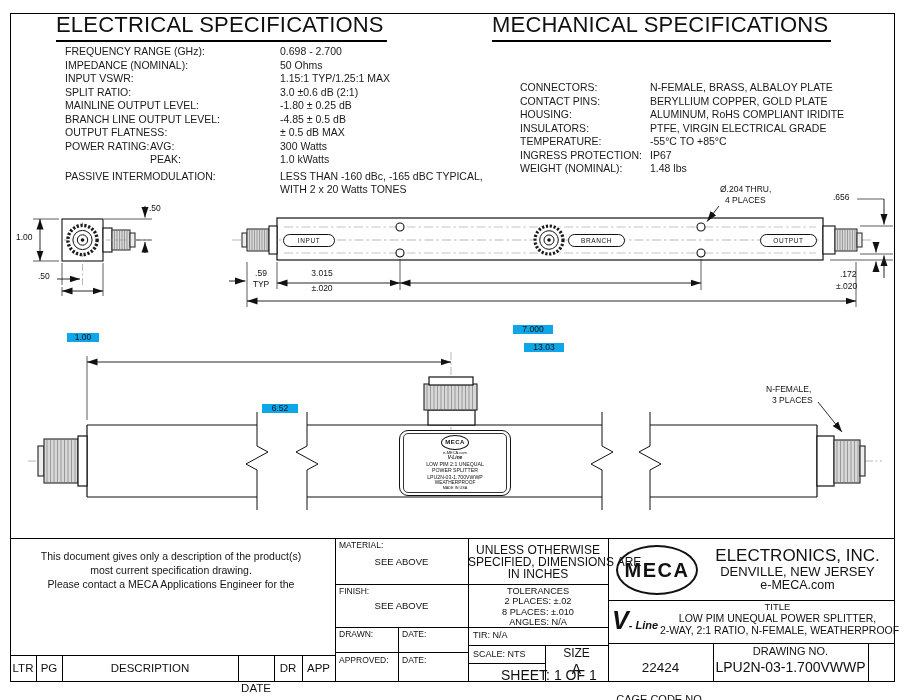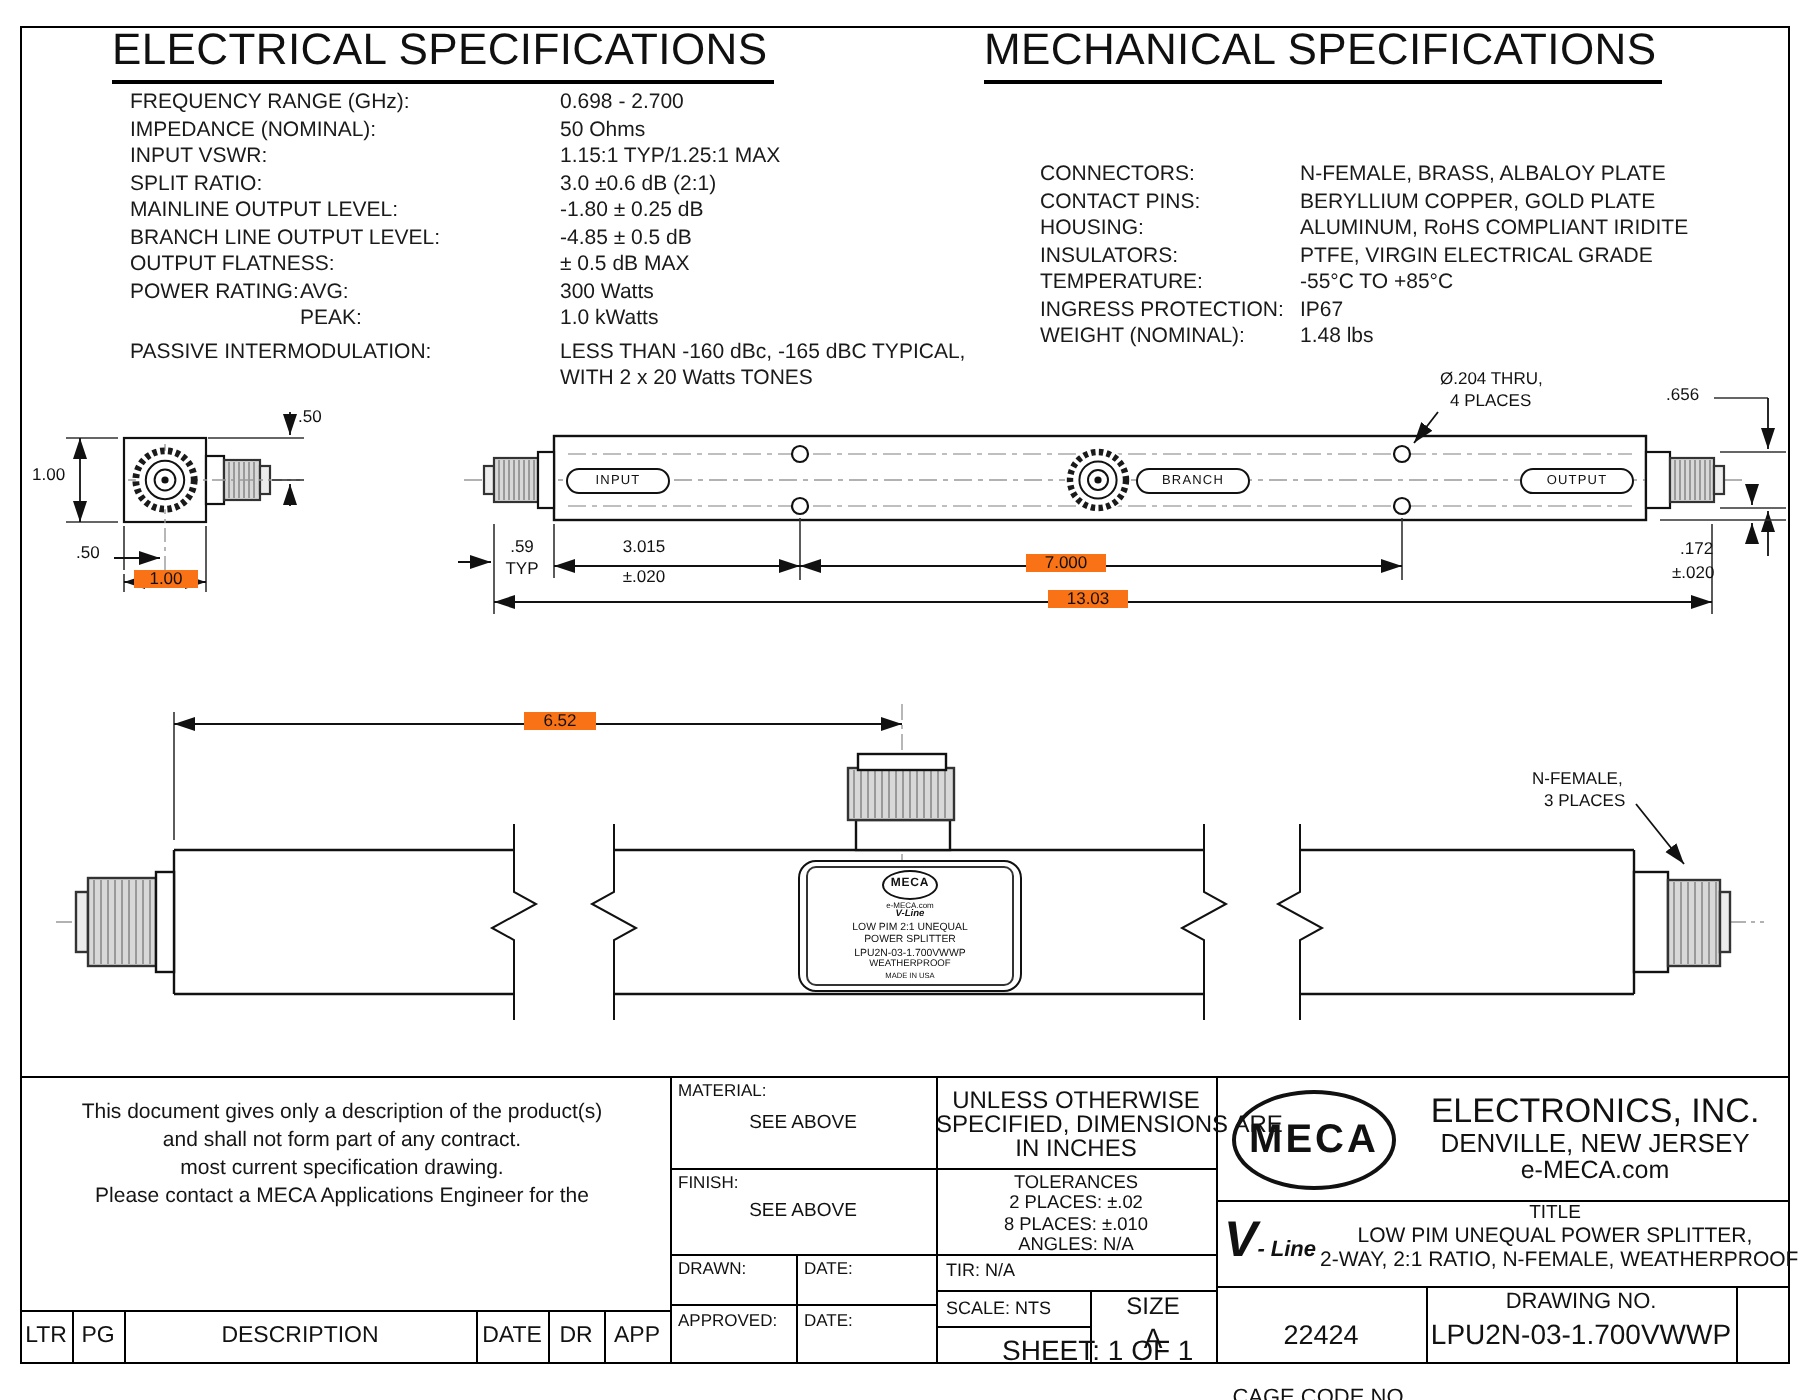--- a/index.html
+++ b/index.html
@@ -14,21 +14,21 @@
   .heading{position:absolute;font-size:22px;letter-spacing:.2px;color:#101010;
            border-bottom:2px solid #000;padding:0 3px 2px 0;}
   .speclist{position:absolute;font-size:10.5px;color:#1a1a1a;}
   .srow{position:absolute;left:0;height:13px;white-space:nowrap;}
   .srow .lab{position:absolute;left:0;}
   .srow .val{position:absolute;}
   .pill{position:absolute;height:13px;box-sizing:border-box;border:1px solid #111;
         border-radius:7px;background:#fff;display:flex;align-items:center;justify-content:center;
         font-size:6.5px;letter-spacing:.6px;color:#111;}
   .dim{position:absolute;font-size:8.5px;color:#111;white-space:nowrap;line-height:1;}
-  .wbg{background:#f97316;padding:0 2px;}
+  .wbg{background:#0ea5e9;padding:0 2px;margin-top:48px;}
   .plate{position:absolute;left:399px;top:430px;width:112px;height:66px;box-sizing:border-box;
          border:1.2px solid #111;border-radius:9px;background:#fff;display:flex;align-items:center;justify-content:center;}
   .plate-in{width:102px;height:58px;border:.8px solid #333;border-radius:5px;
             display:flex;flex-direction:column;align-items:center;justify-content:center;text-align:center;}
   .plate-oval{width:26px;height:13px;border:1.1px solid #111;border-radius:50%;
               display:flex;align-items:center;justify-content:center;font-size:6px;font-weight:bold;letter-spacing:.4px;}
   .pl{font-size:5.2px;line-height:1.25;white-space:nowrap;}
   .logo-oval{position:absolute;left:616px;top:545px;width:82px;height:50px;box-sizing:border-box;
              border:2.6px solid #111;border-radius:50%;display:flex;align-items:center;justify-content:center;
              font-size:20px;font-weight:bold;letter-spacing:1.5px;}
@@ -279,21 +279,20 @@
       <div class="pl" style="margin-top:1px;">LOW PIM 2:1 UNEQUAL</div>
       <div class="pl">POWER SPLITTER</div>
       <div class="pl">LPU2N-03-1.700VWWP</div>
       <div class="pl" style="font-size:4.8px;">WEATHERPROOF</div>
       <div class="pl" style="font-size:3.8px;">MADE IN USA</div>
     </div>
   </div>
 
   <div class="disc">
     <div>This document gives only a description of the product(s)</div>
-    <div>and shall not form part of any contract.</div>
     <div>most current specification drawing.</div>
     <div>Please contact a MECA Applications Engineer for the</div>
   </div>
 
   <div>
     <div class="ln" style="left:10px;top:538px;width:885px;height:1.2px;"></div>
     <div class="ln" style="left:335px;top:538px;width:1.2px;height:144px;"></div>
     <div class="ln" style="left:468px;top:538px;width:1.2px;height:144px;"></div>
     <div class="ln" style="left:608px;top:538px;width:1.2px;height:144px;"></div>
     <div class="ln" style="left:335px;top:584px;width:274px;height:1.2px;"></div>
@@ -311,21 +310,21 @@
     <div class="ln" style="left:36px;top:655px;width:1.2px;height:27px;"></div>
     <div class="ln" style="left:62px;top:655px;width:1.2px;height:27px;"></div>
     <div class="ln" style="left:238px;top:655px;width:1.2px;height:27px;"></div>
     <div class="ln" style="left:274px;top:655px;width:1.2px;height:27px;"></div>
     <div class="ln" style="left:302px;top:655px;width:1.2px;height:27px;"></div>
   </div>
 
   <div class="t ctr" style="left:10px;top:662px;width:26px;font-size:11.5px;">LTR</div>
   <div class="t ctr" style="left:36px;top:662px;width:26px;font-size:11.5px;">PG</div>
   <div class="t ctr" style="left:62px;top:662px;width:176px;font-size:11.5px;">DESCRIPTION</div>
-  <div class="t ctr" style="left:238px;top:662px;width:36px;font-size:11.5px;">DATE</div>
+  <div class="t ctr" style="left:238px;top:682px;width:36px;font-size:11.5px;">DATE</div>
   <div class="t ctr" style="left:274px;top:662px;width:28px;font-size:11.5px;">DR</div>
   <div class="t ctr" style="left:302px;top:662px;width:33px;font-size:11.5px;">APP</div>
 
   <div class="t" style="left:339px;top:541px;font-size:8.5px;">MATERIAL:</div>
   <div class="t ctr" style="left:336px;top:557px;width:131px;font-size:9.5px;">SEE ABOVE</div>
   <div class="t" style="left:339px;top:587px;font-size:8.5px;">FINISH:</div>
   <div class="t ctr" style="left:336px;top:601px;width:131px;font-size:9.5px;">SEE ABOVE</div>
   <div class="t" style="left:339px;top:630px;font-size:8.5px;">DRAWN:</div>
   <div class="t" style="left:402px;top:630px;font-size:8.5px;">DATE:</div>
   <div class="t" style="left:339px;top:656px;font-size:8.5px;">APPROVED:</div>

